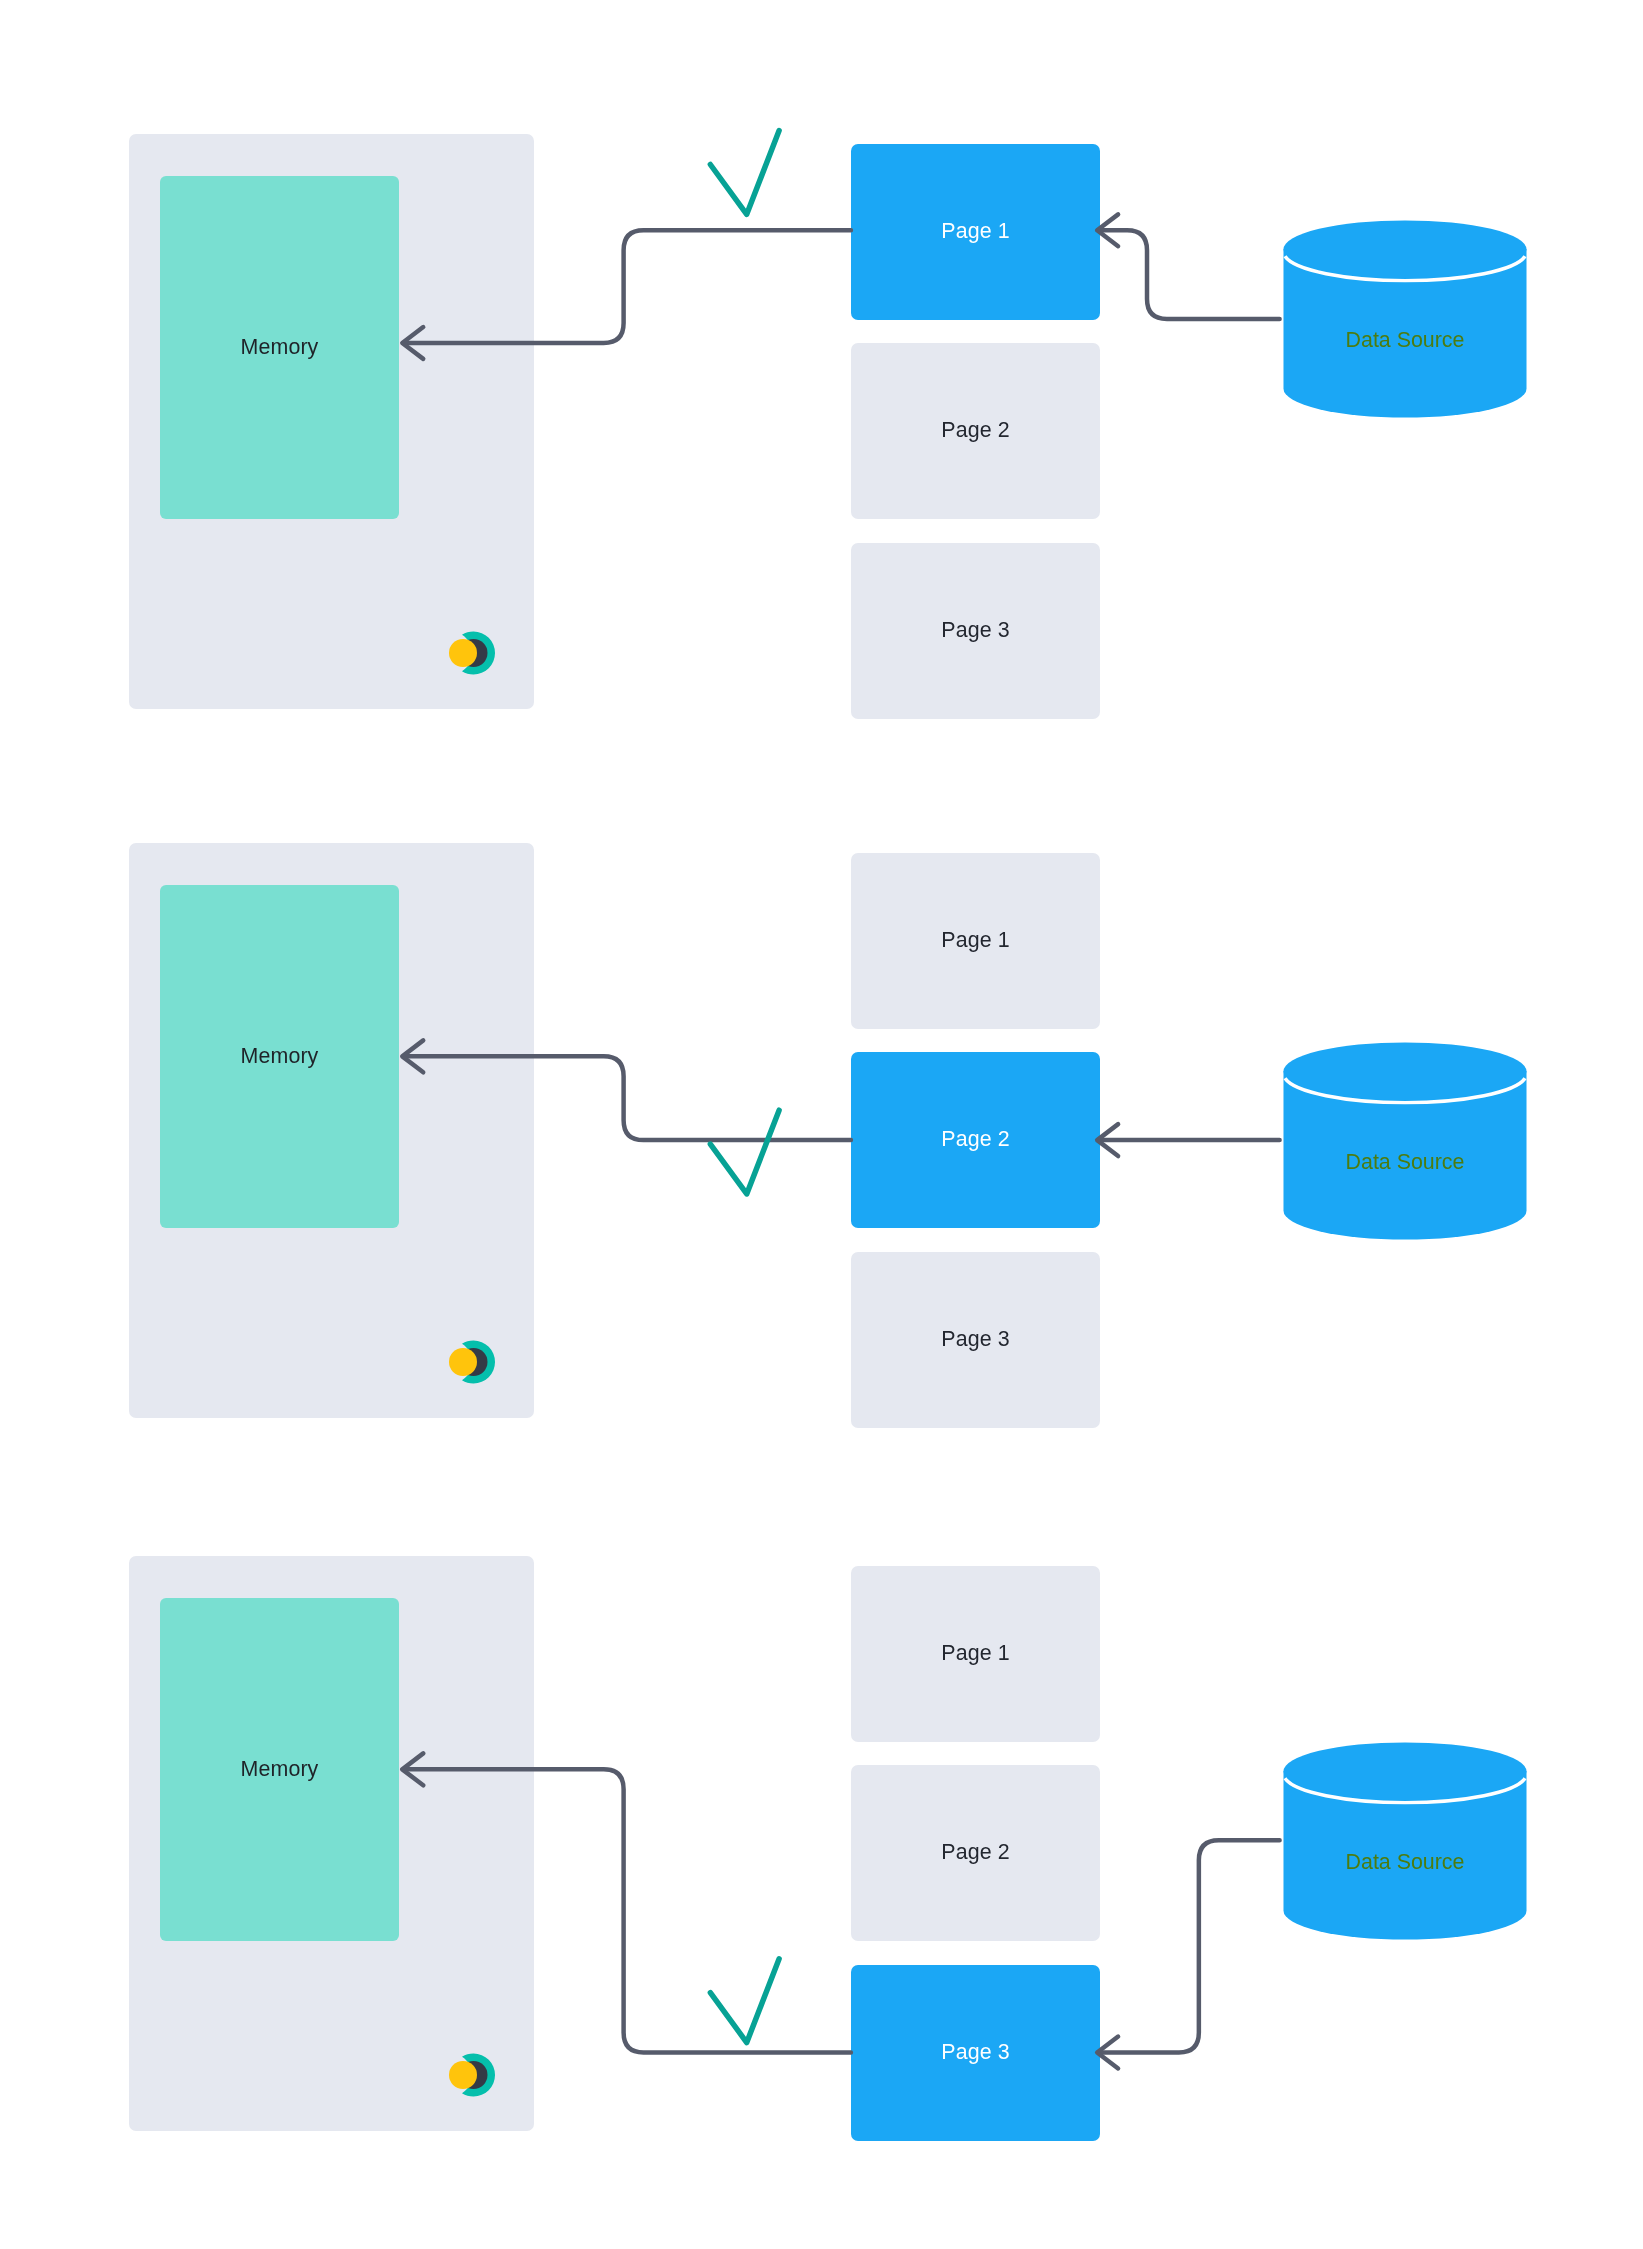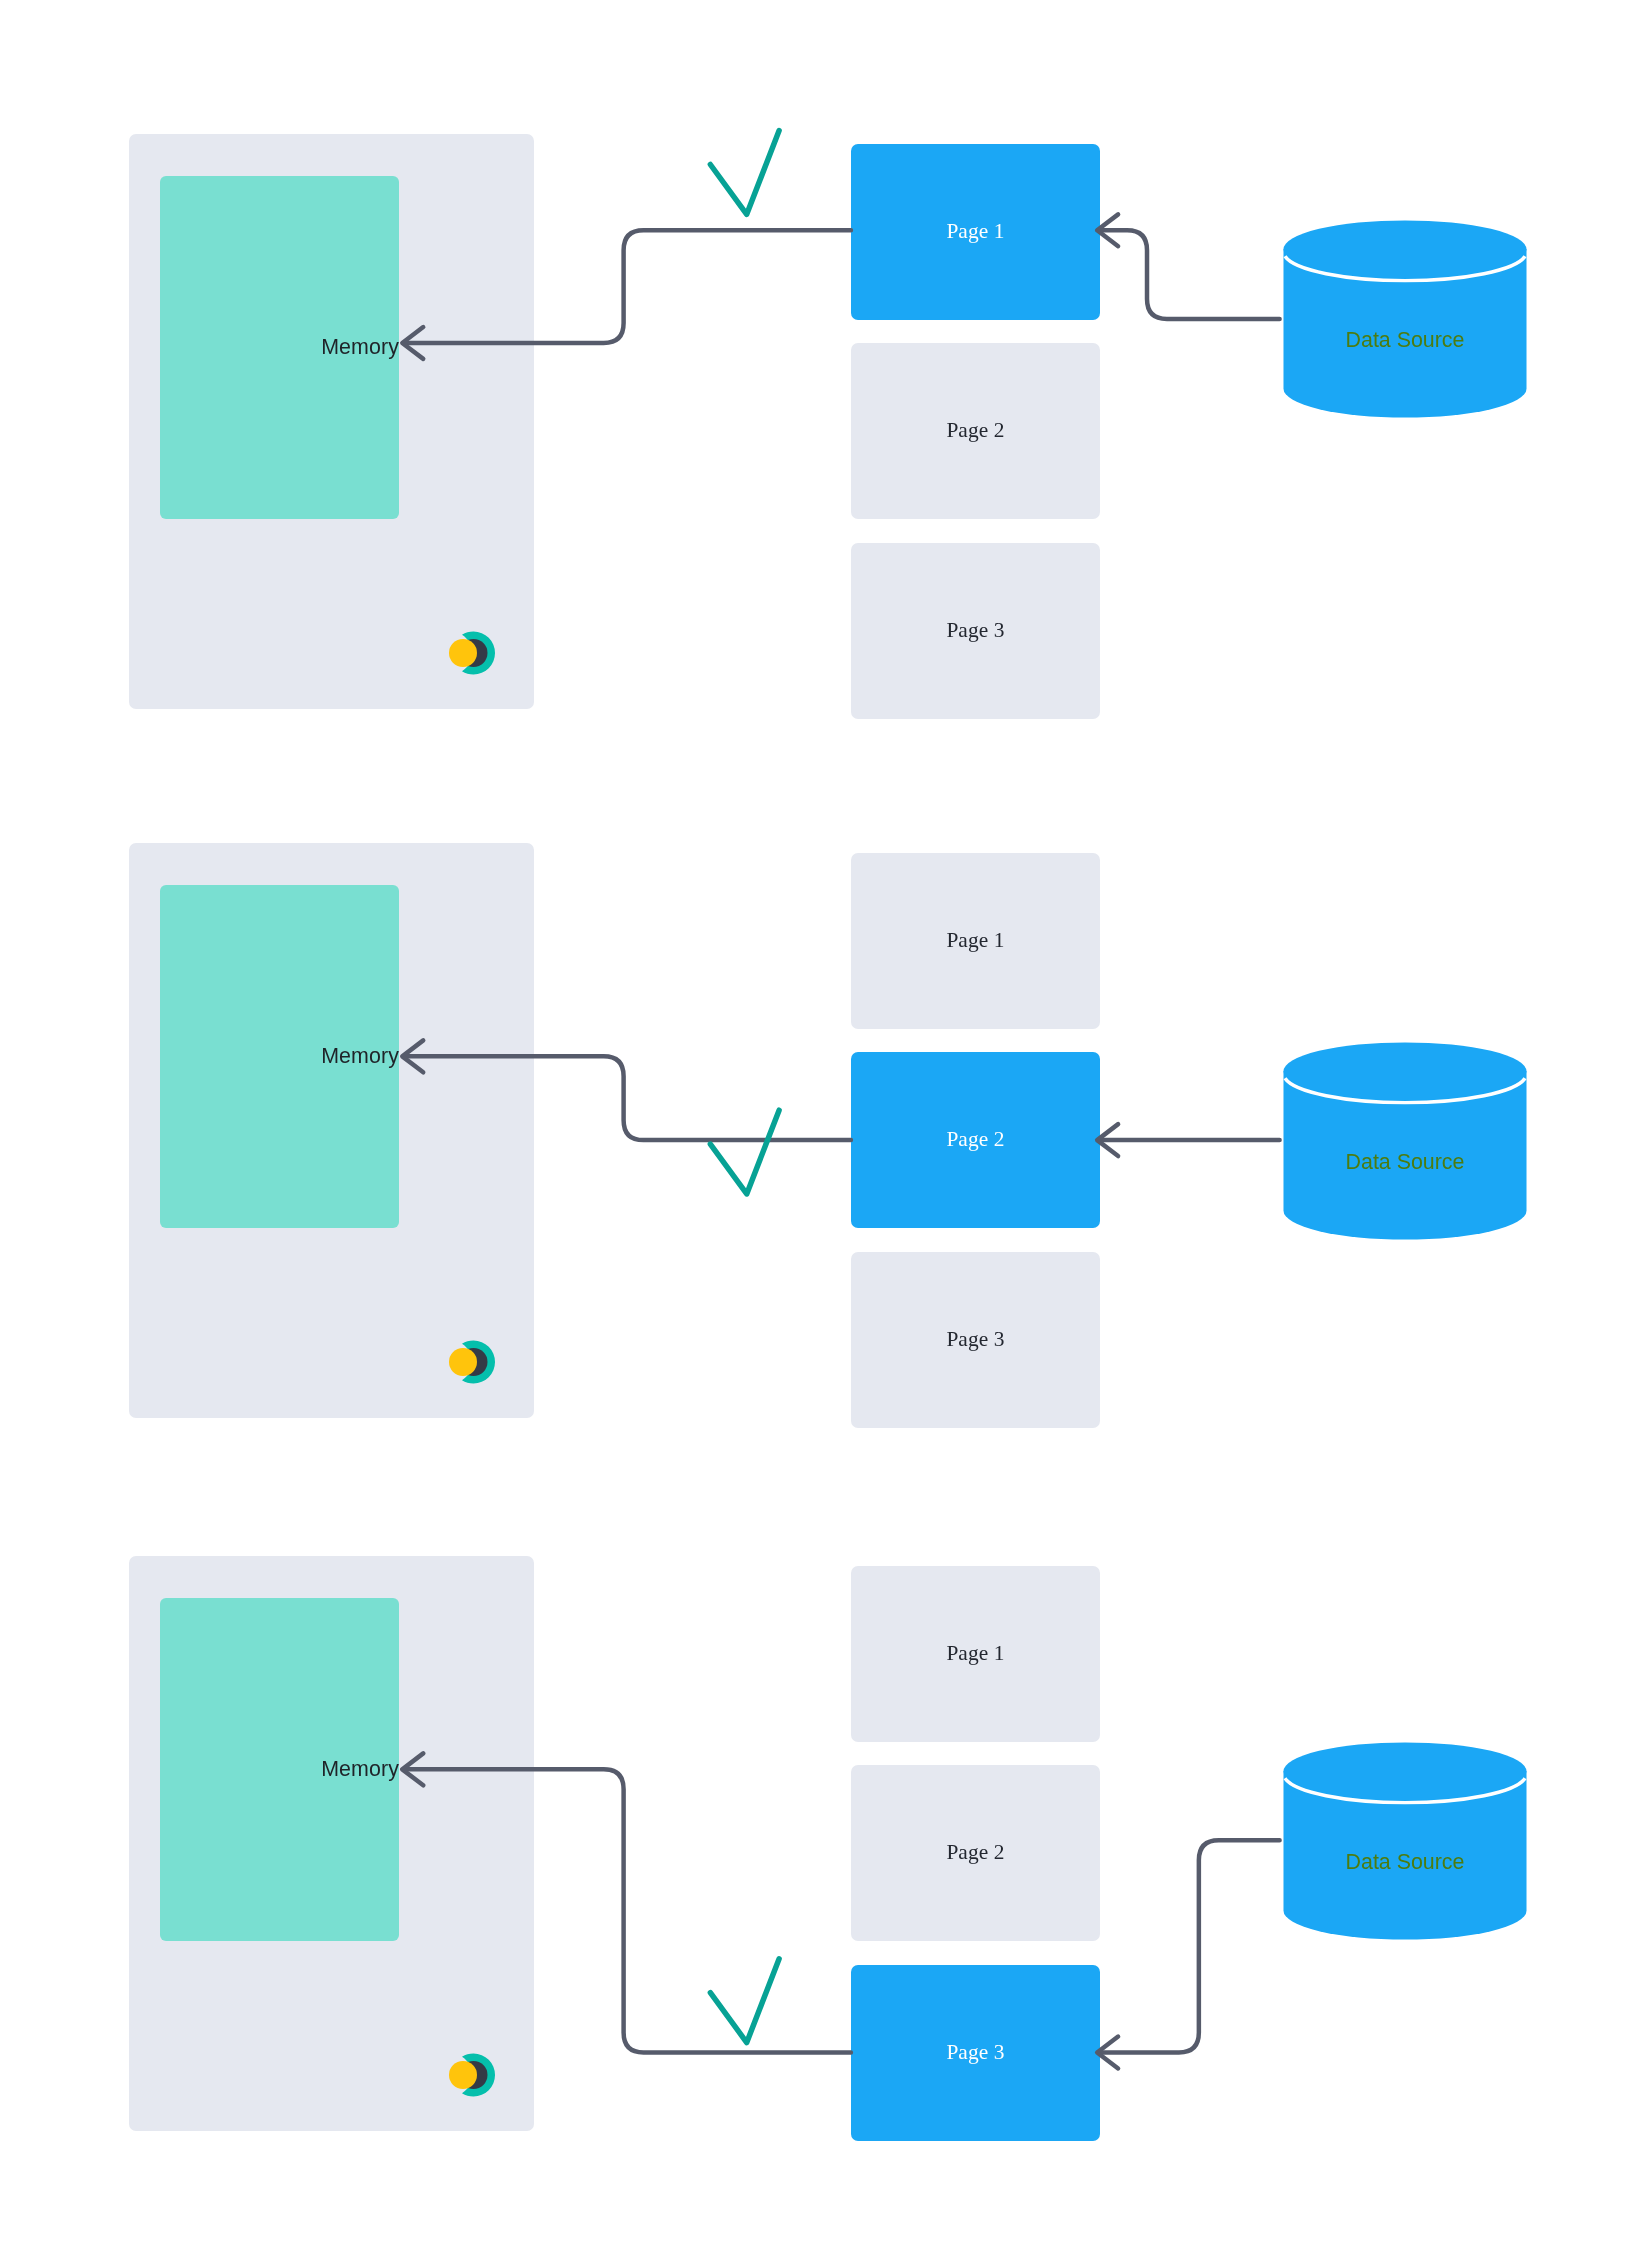--- a/index.html
+++ b/index.html
@@ -31,37 +31,36 @@
     position: absolute;
     background: #E5E8F0;
     border-radius: 7px;
   }
   .mem-block {
     position: absolute;
     background: #79DFD1;
     border-radius: 6px;
     display: flex;
     align-items: center;
-    justify-content: flex-end;
+    justify-content: center;
   }
   .mem-label {
     font-size: 21.4px;
     color: #1F2328;
     letter-spacing: 0.1px;
     line-height: 1;
     user-select: none;
   }
   
   .page-box {
     position: absolute;
     border-radius: 7px;
     display: flex;
     align-items: center;
     justify-content: center;
-    font-family: Liberation Serif, serif;
   }
   .page-box.inactive {
     background: #E5E8F0;
   }
   .page-box.active {
     background: #1BA7F5;
   }
   .page-label {
     font-size: 21.4px;
     line-height: 1;

